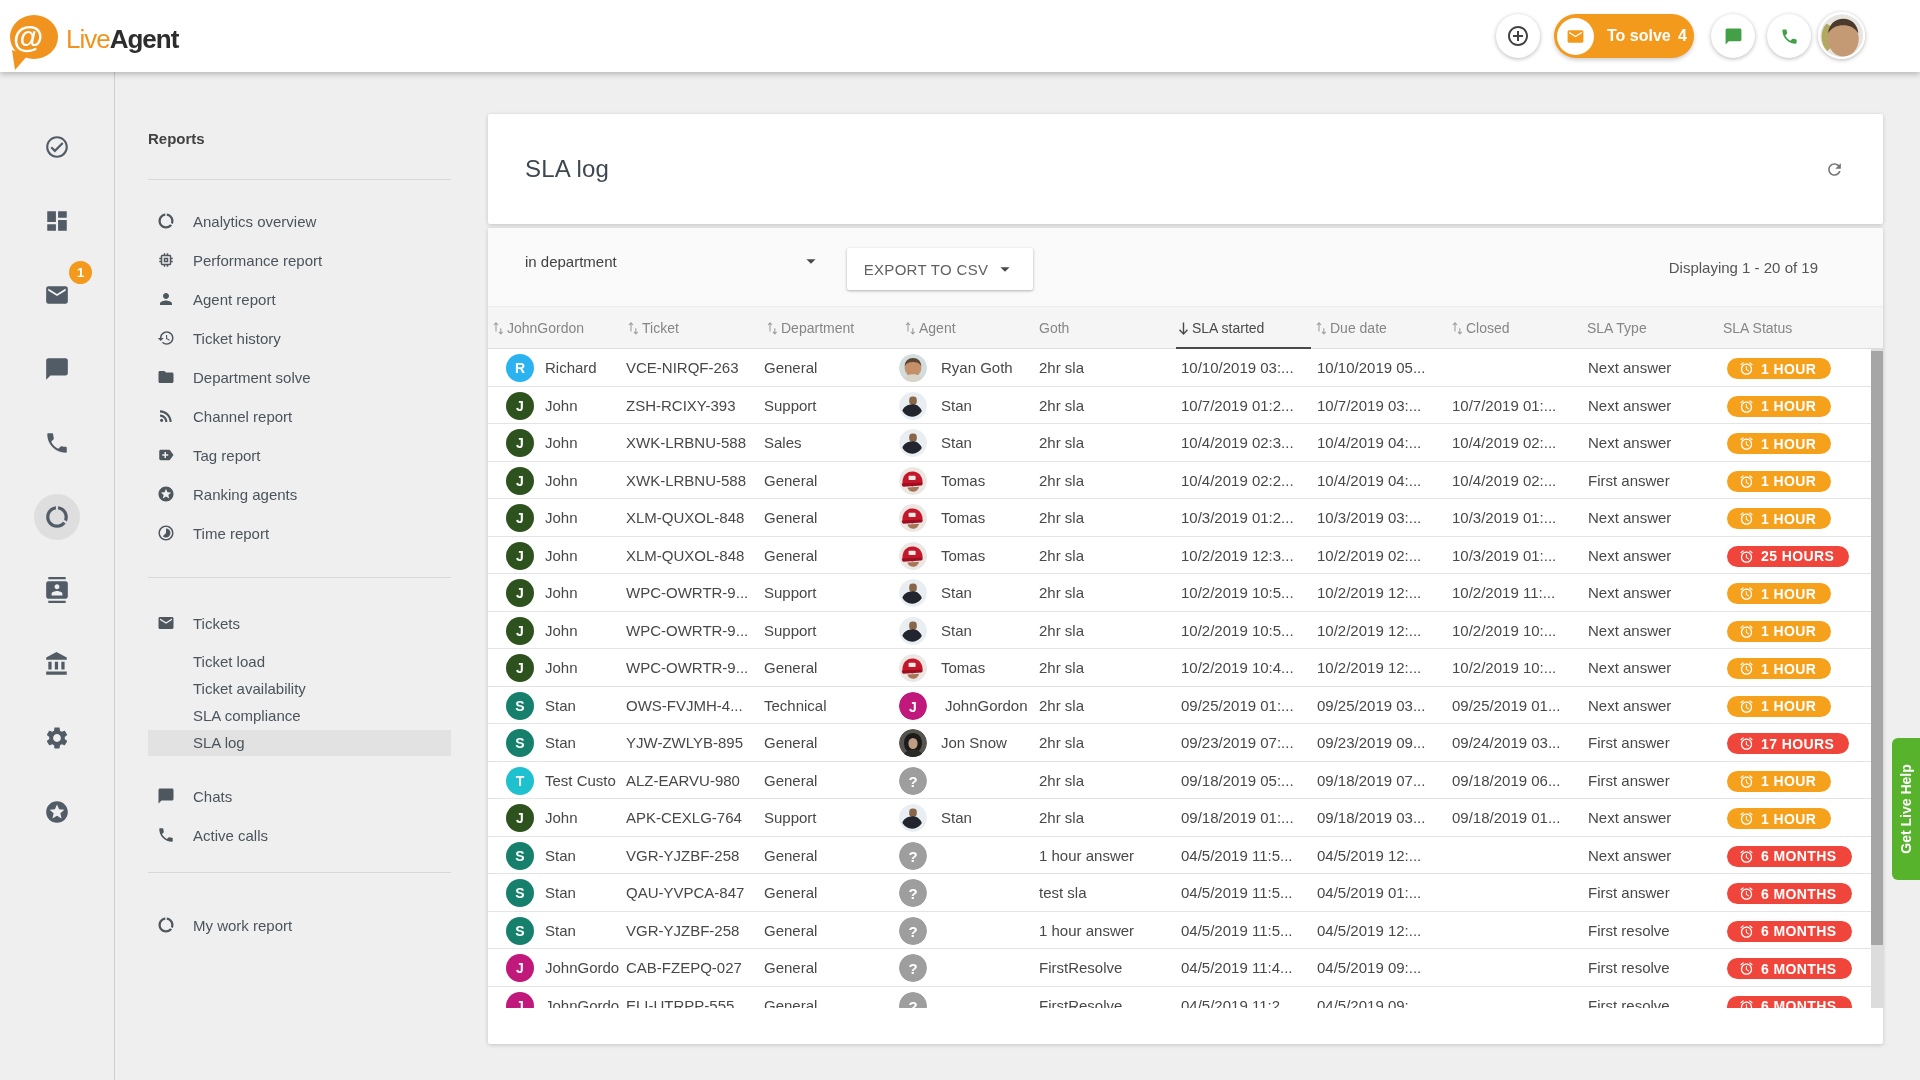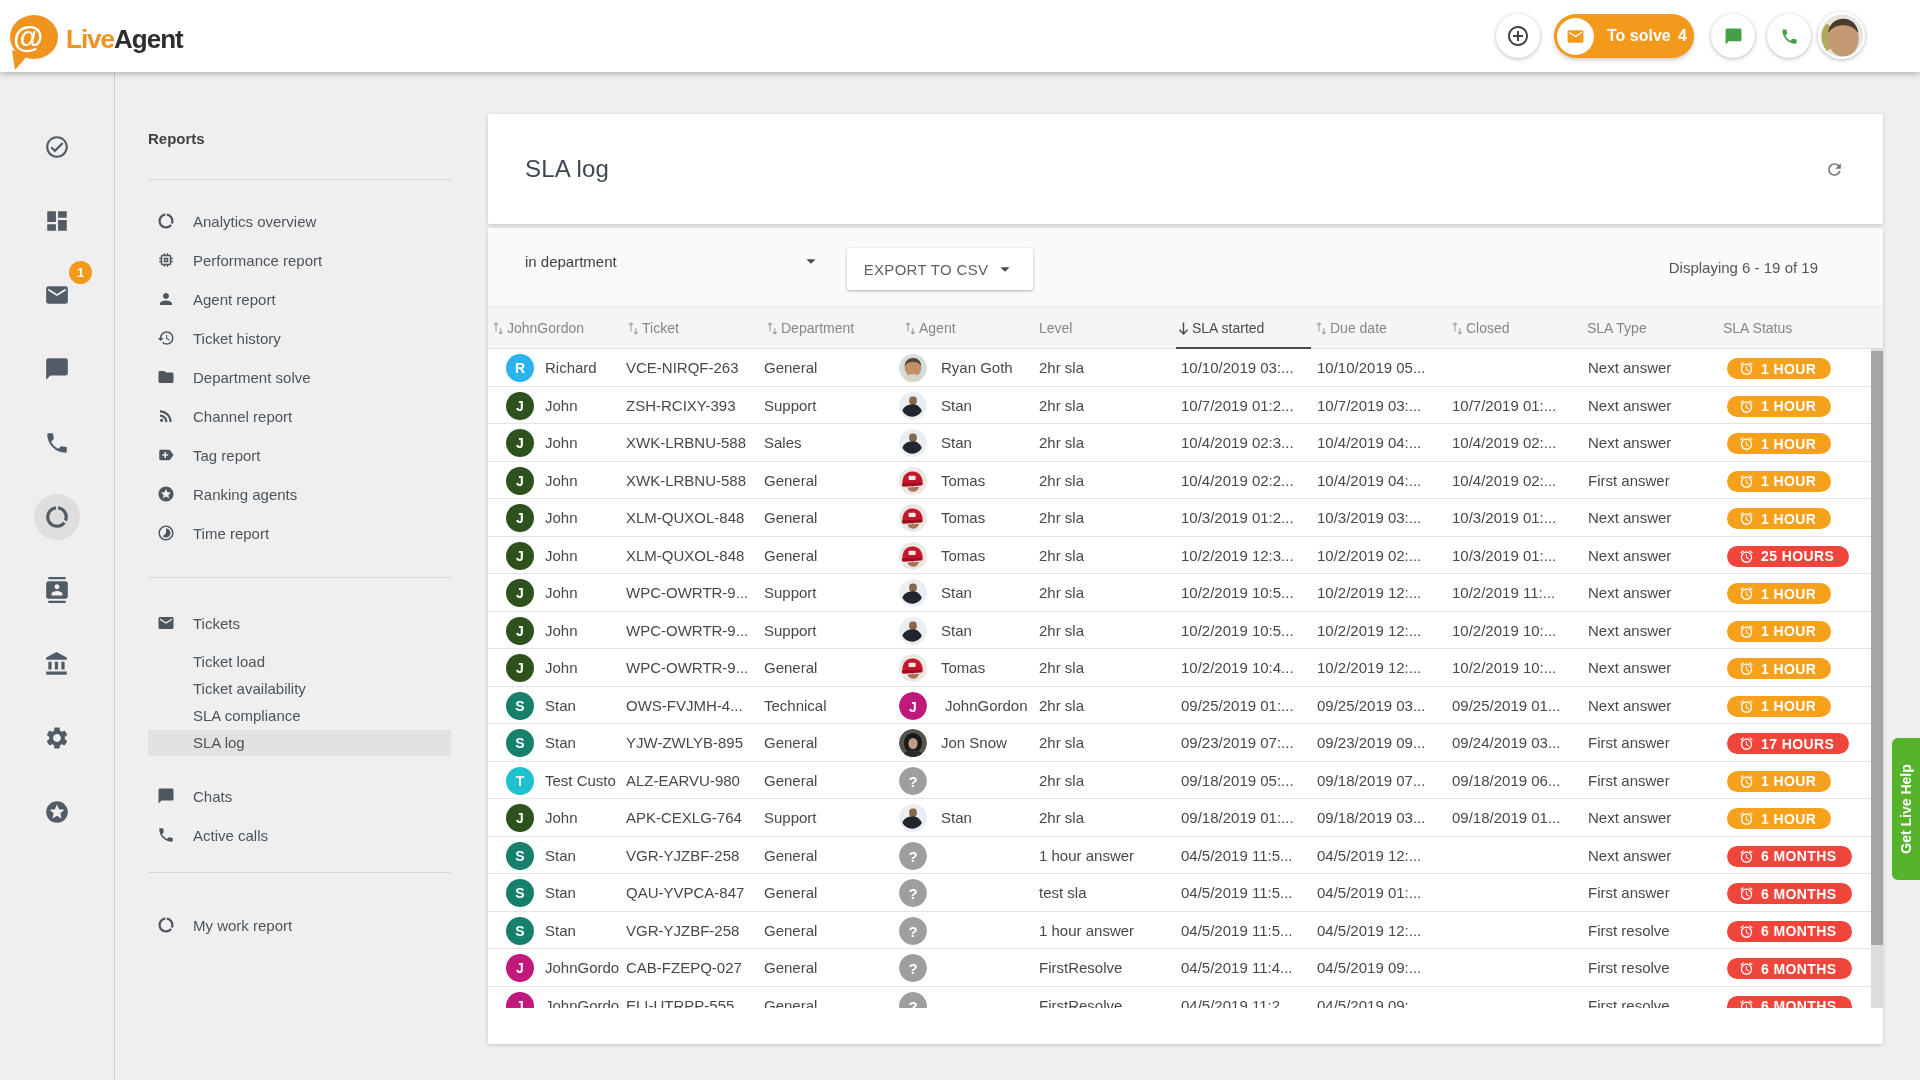--- a/index.html
+++ b/index.html
@@ -3,21 +3,21 @@
 <style>
 * { margin:0; padding:0; box-sizing:border-box; }
 html,body { width:1920px; height:1080px; overflow:hidden;
   font-family:"Liberation Sans", sans-serif; background:#efefef; }
 
 #topbar { position:absolute; left:0; top:0; width:1920px; height:72px; background:#fff;
   box-shadow:0 2px 6px rgba(0,0,0,0.25); z-index:30; }
 #logo { position:absolute; left:10px; top:8px; }
 #logotxt { position:absolute; left:66px; top:21px; font-size:26px; font-weight:bold;
   letter-spacing:-1px; color:#2d2d2d; line-height:36px;}
-#logotxt b { color:#f0941f; font-weight:bold; }
+#logotxt b { color:#f0941f; font-weight:normal; }
 .cbtn { position:absolute; top:14px; width:44px; height:44px; border-radius:50%;
   background:#fff; box-shadow:0 1px 4px rgba(0,0,0,0.28); display:flex;
   align-items:center; justify-content:center; }
 #tosolve { position:absolute; left:1554px; top:14px; width:140px; height:44px;
   border-radius:22px; background:#f39a1d; box-shadow:0 2px 4px rgba(0,0,0,0.2);
   color:#fff; font-weight:bold; font-size:16px; }
 #tosolve .wc { position:absolute; left:3px; top:3.5px; width:37px; height:37px;
   border-radius:50%; background:#fff; display:flex; align-items:center; justify-content:center;}
 #tosolve .lbl { position:absolute; left:53px; top:13px; }
 #tosolve .num { position:absolute; left:124px; top:13px; }
@@ -216,21 +216,21 @@
 
 <div class="card" id="card2">
   <div id="filter">
     <span class="fl">in department</span>
     <span class="fcaret"><svg width="22" height="22" viewBox="0 0 24 24" fill="#4a4a4a">
           <path d="M7 10l5 5 5-5z"></path>
         </svg></span>
     <div id="expbtn">EXPORT TO CSV <svg width="22" height="22" viewBox="0 0 24 24" fill="#4a4a4a">
           <path d="M7 10l5 5 5-5z"></path>
         </svg></div>
-    <span id="disp">Displaying 6 - 19 of 19</span>
+    <span id="disp">Displaying 1 - 20 of 19</span>
   </div>
   <div id="thead">
       <span class="hc" style="left:5px">
         <svg class="sg" width="11" height="16" viewBox="0 0 11 16">
           <g stroke="#9e9e9e" stroke-width="1.1" fill="none">
             <path d="M3 11.5V3M1 5l2-2.2L5 5"></path>
             <path d="M7.8 8.2v5.6M6 11.9l1.8 2 1.8-2"></path>
           </g>
         </svg>
         <span class="hl">JohnGordon</span>
@@ -256,21 +256,21 @@
       <span class="hc" style="left:417px">
         <svg class="sg" width="11" height="16" viewBox="0 0 11 16">
           <g stroke="#9e9e9e" stroke-width="1.1" fill="none">
             <path d="M3 11.5V3M1 5l2-2.2L5 5"></path>
             <path d="M7.8 8.2v5.6M6 11.9l1.8 2 1.8-2"></path>
           </g>
         </svg>
         <span class="hl">Agent</span>
       </span>
       <span class="hc" style="left:551px">
-        <span class="hl">Level</span>
+        <span class="hl">Goth</span>
       </span>
       <span class="hc" style="left:690px">
         <svg class="sg" width="11" height="15" viewBox="0 0 11 15">
           <g stroke="#4a4a4a" stroke-width="1.4" fill="none">
             <path d="M5.5 1.5v11M1.5 8.8l4 4.2 4-4.2"></path>
           </g>
         </svg>
         <span class="hl" style="color:#4a4a4a">SLA started</span>
       </span>
       <span class="hc" style="left:828px">

